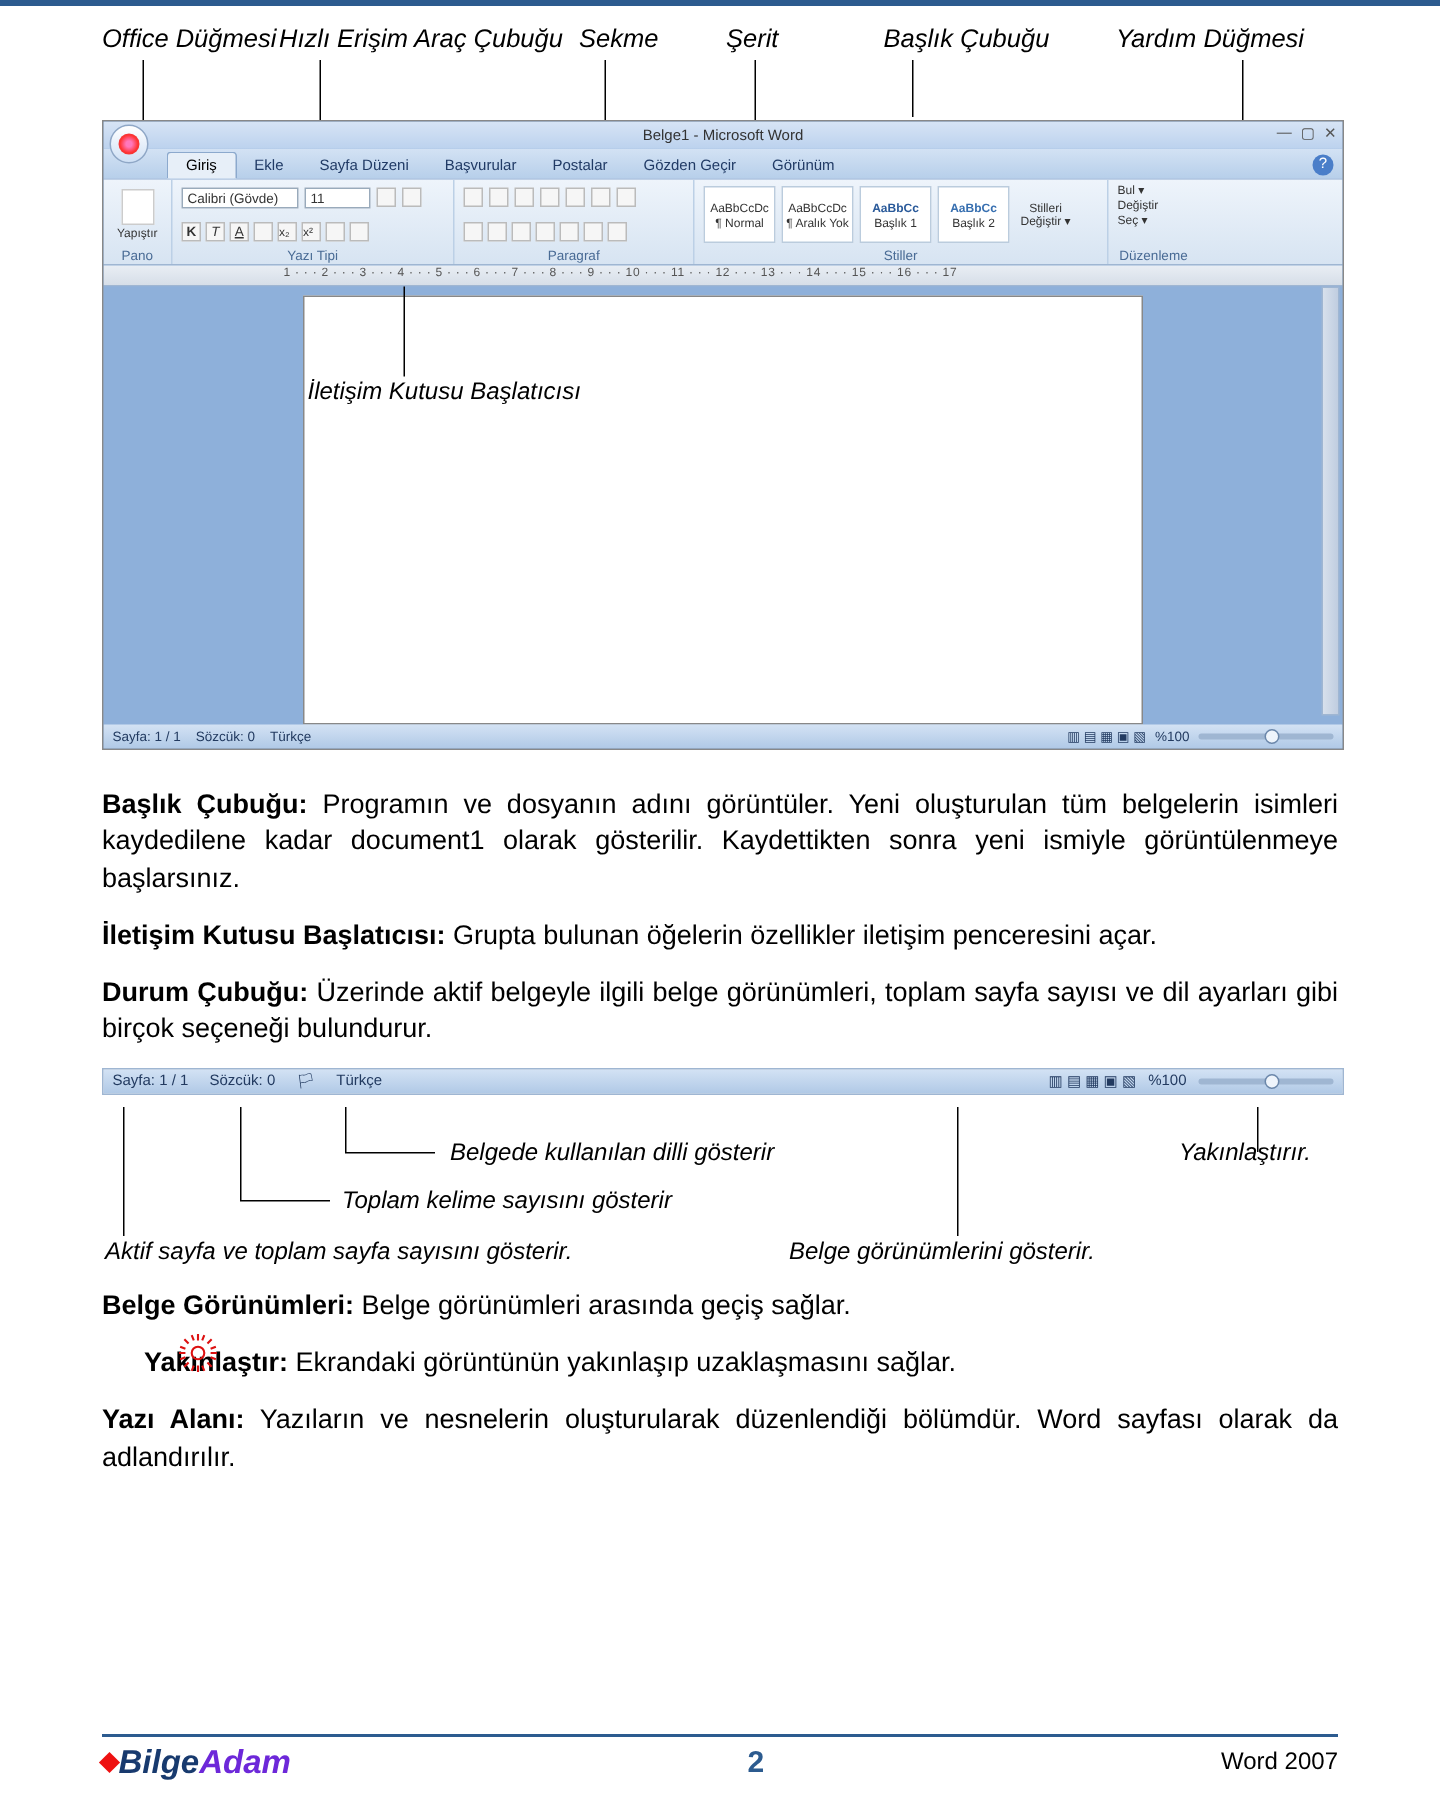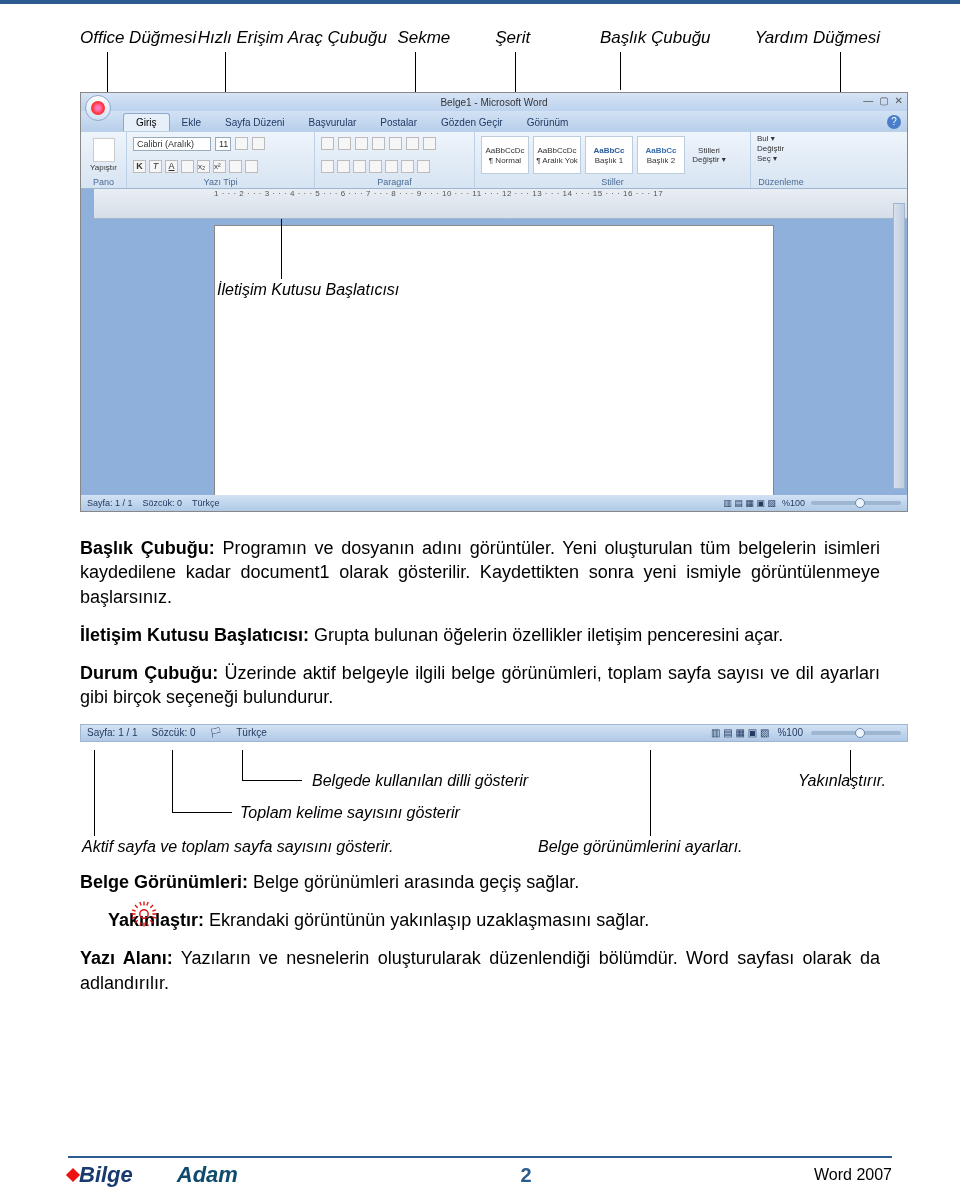--- a/index.html
+++ b/index.html
@@ -1,17 +1,17 @@
 <!DOCTYPE html>
 <html><head>
 <meta charset="utf-8">
 <style>
   * { box-sizing: border-box; }
   body { margin:0; font-family: Arial, Helvetica, sans-serif; background:#fff; color:#000; }
-  .page { width:960px; min-height:1202px; margin:0 auto; position:relative; padding:12px; background:#fff; border-top:4px solid #2c5b8f;}
+  .page { width:960px; min-height:1202px; margin:0 auto; position:relative; padding:0; background:#fff; border-top:4px solid #2c5b8f;}
   .content { padding: 12px 68px 20px 68px; }
   .label-row { font-style:italic; font-size:17px; display:flex; padding:0 0 4px 0; }
   .label-row div { white-space:nowrap; }
   .ui-annotation { position:relative; }
   .word-shot { position:relative; width:828px; height:420px; margin:0 auto; background:#8eb0da; border:1px solid #888; overflow:hidden; }
   .ws-title { height:18px; display:flex; align-items:center; justify-content:center; background:linear-gradient(#d7e4f5,#bcd2ee); font-size:10px; color:#333; position:relative;}
   .ws-title .winbtns { position:absolute; right:4px; top:2px; display:flex; gap:6px; font-size:10px; color:#555;}
   .ws-office { position:absolute; left:4px; top:2px; width:26px; height:26px; border-radius:50%; background:linear-gradient(#fff,#cfe0f5); border:1px solid #8fa7c6; z-index:2;}
   .ws-office::after{content:""; position:absolute; width:14px;height:14px; background:radial-gradient(circle,#f7b 20%,#f33 60%,#c44 100%); border-radius:50%; left:5px; top:5px;}
   .ws-qat { position:absolute; left:34px; top:3px; display:flex; gap:3px;}
@@ -20,21 +20,21 @@
   .ws-tabs div{ padding:3px 12px; color:#203a65;}
   .ws-tabs div.active{ background:#e7eff8; border:1px solid #8ca9cd; border-bottom:none; border-radius:3px 3px 0 0; color:#000;}
   .ws-help{ position:absolute; right:6px; top:22px; width:14px;height:14px; background:#4a7ec9; color:#fff; border-radius:50%; font-size:10px; line-height:14px; text-align:center;}
   .ws-ribbon { height:58px; background:linear-gradient(#eef4fb,#d7e4f2); border-top:1px solid #bfd0e6; border-bottom:1px solid #9fb6d2; display:flex; font-size:9px; color:#333;}
   .rgroup { border-right:1px solid #bcd0e6; padding:2px 6px 0 6px; display:flex; flex-direction:column; justify-content:space-between;}
   .rgroup .rbody{ display:flex; gap:4px; align-items:center; flex-wrap:wrap; height:42px;}
   .rgroup .rname{ font-size:9px; text-align:center; color:#496b95; padding-bottom:1px;}
   .fontsel { background:#fff; border:1px solid #9ab; padding:1px 3px; font-size:9px;}
   .ribbtn{ width:13px;height:13px; background:#f6f6f6; border:1px solid #bbb;}
   .stylebox{ width:48px; height:38px; background:#fff; border:1px solid #bcd; font-size:8px; display:flex; flex-direction:column; align-items:center; justify-content:center; gap:1px;}
-  .ws-ruler{ height:30px; background:linear-gradient(#e9eef4,#d6dee8); border-bottom:1px solid #9fb6d2; font-size:8px; color:#555; padding-left:120px; letter-spacing:0.5px; white-space:nowrap; overflow:hidden;margin-left:13px;}
+  .ws-ruler{ height:14px; background:linear-gradient(#e9eef4,#d6dee8); border-bottom:1px solid #9fb6d2; font-size:8px; color:#555; padding-left:120px; letter-spacing:0.5px; white-space:nowrap; overflow:hidden;}
   .ws-docarea{ position:relative; height:calc(100% - 18px - 20px - 58px - 14px - 16px); background:#8eb0da; display:flex; justify-content:center; padding-top:6px;}
   .ws-page{ width:560px; background:#fff; border:1px solid #888; height:100%; position:relative;}
   .ws-scrollv{ position:absolute; right:2px; top:110px; bottom:22px; width:12px; background:linear-gradient(90deg,#d7e0ec,#c0cde0); border:1px solid #9fb6d2;}
   .ws-status{ position:absolute; left:0; right:0; bottom:0; height:16px; background:linear-gradient(#d3e2f4,#b0c9e6); font-size:9px; color:#223a60; display:flex; align-items:center; padding:0 6px; justify-content:space-between;}
   .ws-status .left{ display:flex; gap:10px;}
   .ws-status .right{ display:flex; gap:6px; align-items:center;}
   .zoomtrack{ width:90px; height:4px; background:#9fb6d2; position:relative; border-radius:2px;}
   .zoomtrack::after{ content:""; position:absolute; width:8px;height:8px; background:#eef4fb; border:1px solid #6b87aa; border-radius:50%; top:-3px; left:44px;}
   .italic-callout { position:absolute; font-style:italic; font-size:16px; }
   .line { position:absolute; background:#000; }
@@ -44,21 +44,21 @@
   .status-bar2 .left{display:flex; gap:14px;}
   .status-bar2 .right{display:flex; gap:8px; align-items:center;}
   .callout-block { position:relative; height:120px; width:828px; margin:0 auto;}
   .cb-text { position:absolute; font-style:italic; font-size:16px;}
   .cb-line { position:absolute; background:#000;}
   .sun-icon { position:absolute; left:50px; width:28px; height:28px;}
   .sun-icon svg { width:28px; height:28px;}
   .footer { position:absolute; bottom:14px; left:68px; right:68px; border-top:2px solid #2c5b8f; display:flex; justify-content:space-between; align-items:center; padding-top:4px; font-size:16px;}
   .logo { font-weight:bold; font-style:italic; font-size:22px;}
   .logo .b{ color:#183a6e;}
-  .logo .a{ color:#0c4a6e;margin-left:44px; }
+  .logo .a{ color:#6d28d9; }
   .logo-d { display:inline-block; width:10px;height:10px;background:#e11; transform:rotate(45deg); margin:0 1px 2px 0;}
   .pagenum{ color:#2c5b8f; font-weight:bold; font-size:20px;}
   .footright{ font-size:16px;}
 </style>
 </head>
 <body>
 
 <div class="page">
   <div class="content">
 
@@ -108,22 +108,22 @@
       <div class="ws-ribbon">
         <div class="rgroup" style="width:46px;">
           <div class="rbody" style="flex-direction:column;gap:1px;justify-content:center;">
             <div style="width:22px;height:24px;background:#fff;border:1px solid #ccc;"></div>
             <div style="font-size:8px;">Yapıştır</div>
           </div>
           <div class="rname">Pano</div>
         </div>
         <div class="rgroup" style="width:188px;">
           <div class="rbody">
-            <span class="fontsel" style="width:78px;">Calibri (Aralık)</span>
-            <span class="fontsel" style="width:16px;">11</span>
+            <span class="fontsel" style="width:78px;">Calibri (Gövde)</span>
+            <span class="fontsel" style="width:44px;">11</span>
             <span class="ribbtn"></span>
             <span class="ribbtn"></span>
             <div style="width:100%;display:flex;gap:3px;">
               <span class="ribbtn" style="font-weight:bold;font-size:9px;line-height:11px;text-align:center;">K</span>
               <span class="ribbtn" style="font-style:italic;font-size:9px;line-height:11px;text-align:center;">T</span>
               <span class="ribbtn" style="text-decoration:underline;font-size:9px;line-height:11px;text-align:center;">A</span>
               <span class="ribbtn"></span>
               <span class="ribbtn" style="font-size:8px;line-height:11px;">x₂</span>
               <span class="ribbtn" style="font-size:8px;line-height:11px;">x²</span>
               <span class="ribbtn"></span>
@@ -231,21 +231,21 @@
       <div class="cb-line" style="left:92px; top:0; width:1px; height:62px;"></div>
       <div class="cb-line" style="left:162px; top:0; width:1px; height:30px;"></div>
       <div class="cb-line" style="left:162px; top:30px; width:60px; height:1px;"></div>
       <div class="cb-line" style="left:92px; top:62px; width:60px; height:1px;"></div>
       <div class="cb-line" style="left:570px; top:0; width:1px; height:86px;"></div>
       <div class="cb-line" style="left:770px; top:0; width:1px; height:30px;"></div>
 
       <div class="cb-text" style="left:232px; top:22px;">Belgede kullanılan dilli gösterir</div>
       <div class="cb-text" style="left:160px; top:54px;">Toplam kelime sayısını gösterir</div>
       <div class="cb-text" style="left:2px; top:88px;">Aktif sayfa ve toplam sayfa sayısını gösterir.</div>
-      <div class="cb-text" style="left:458px; top:88px;">Belge görünümlerini ayarları.</div>
+      <div class="cb-text" style="left:458px; top:88px;">Belge görünümlerini gösterir.</div>
       <div class="cb-text" style="left:718px; top:22px;">Yakınlaştırır.</div>
     </div>
 
     <div class="body-text" style="position:relative;">
       <p><b>Belge Görünümleri:</b><span> Belge görünümleri arasında geçiş sağlar.</span></p>
       <div class="sun-icon" style="top:30px;">
         <svg viewBox="0 0 40 40">
             <g fill="none" stroke="#d11" stroke-width="2">
           <circle cx="20" cy="20" r="6"></circle>
           <path d="M20 2v6M20 32v6M2 20h6M32 20h6M7 7l4 4M29 29l4 4M33 7l-4 4M11 29l-4 4M14 3l2 5M26 37l-2-5M3 14l5 2M37 26l-5-2M3 26l5-2M37 14l-5 2M14 37l2-5M26 3l-2 5"></path>

